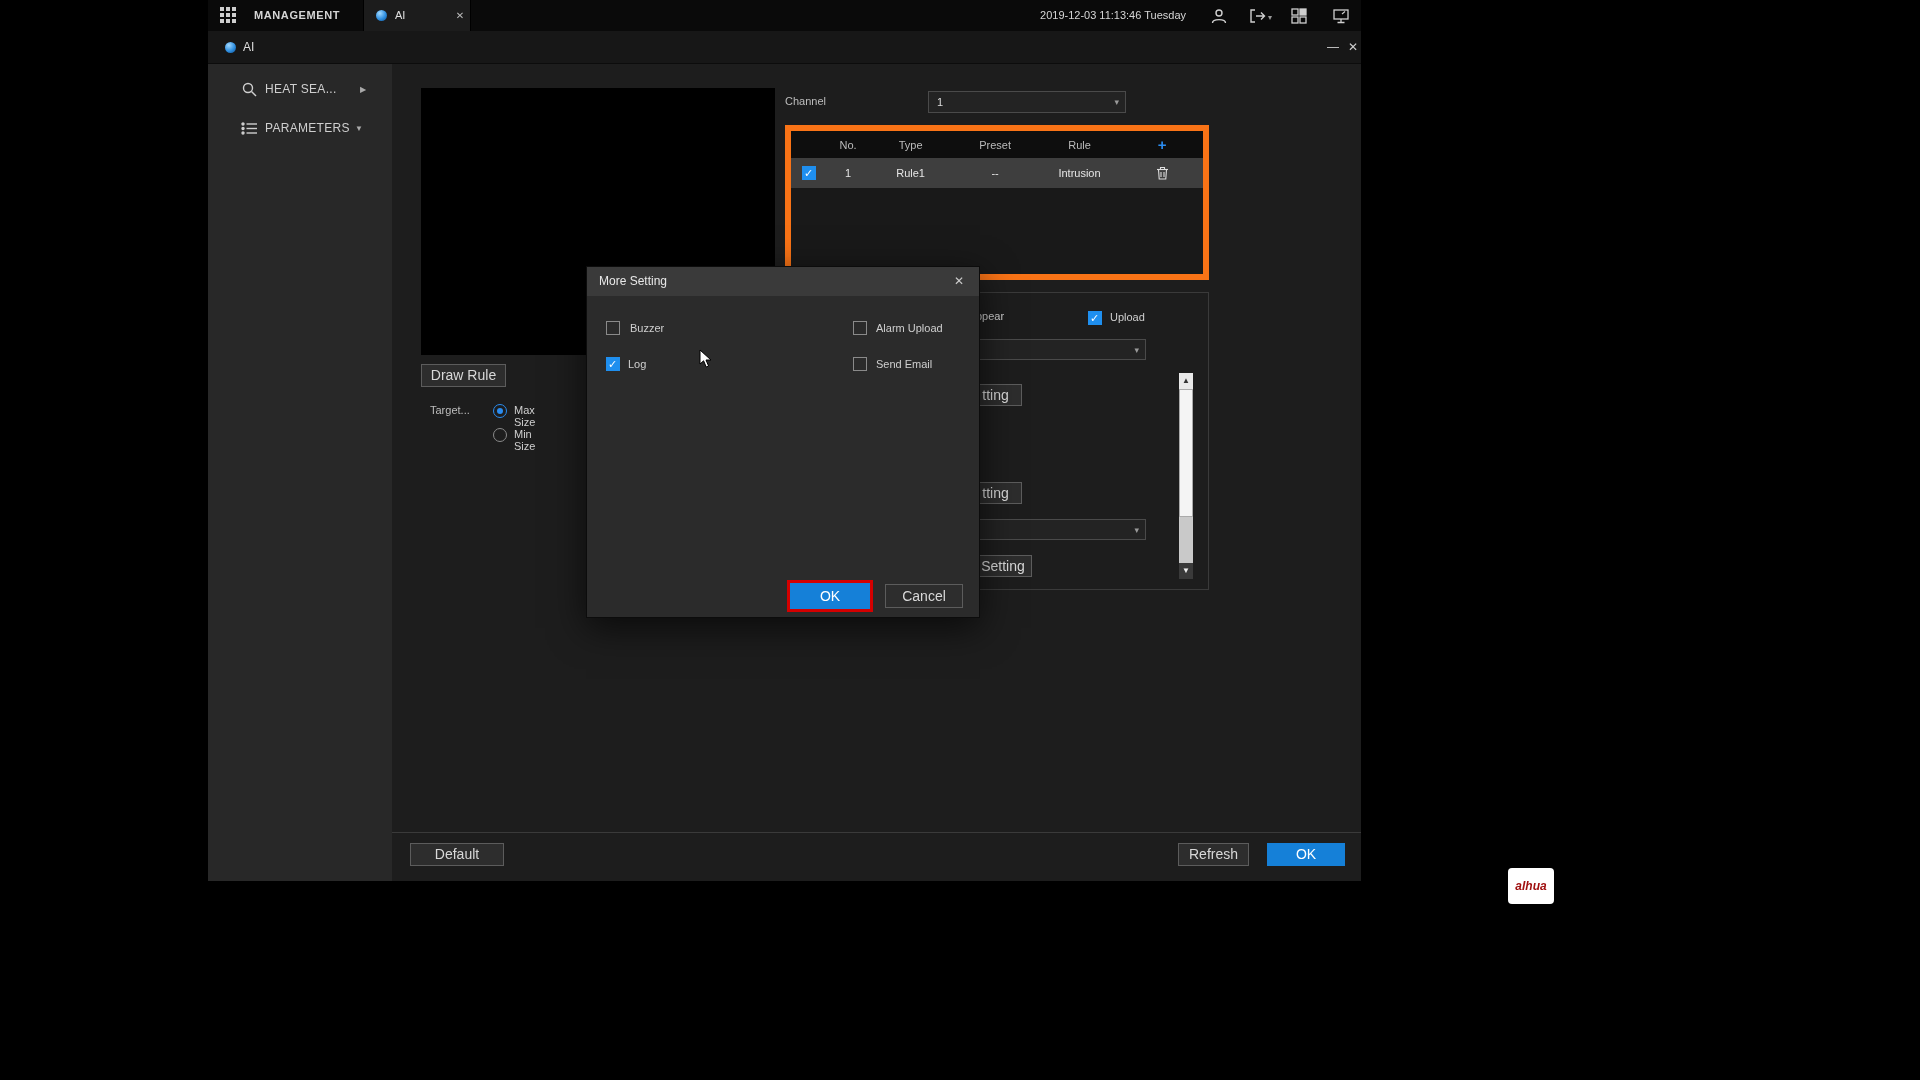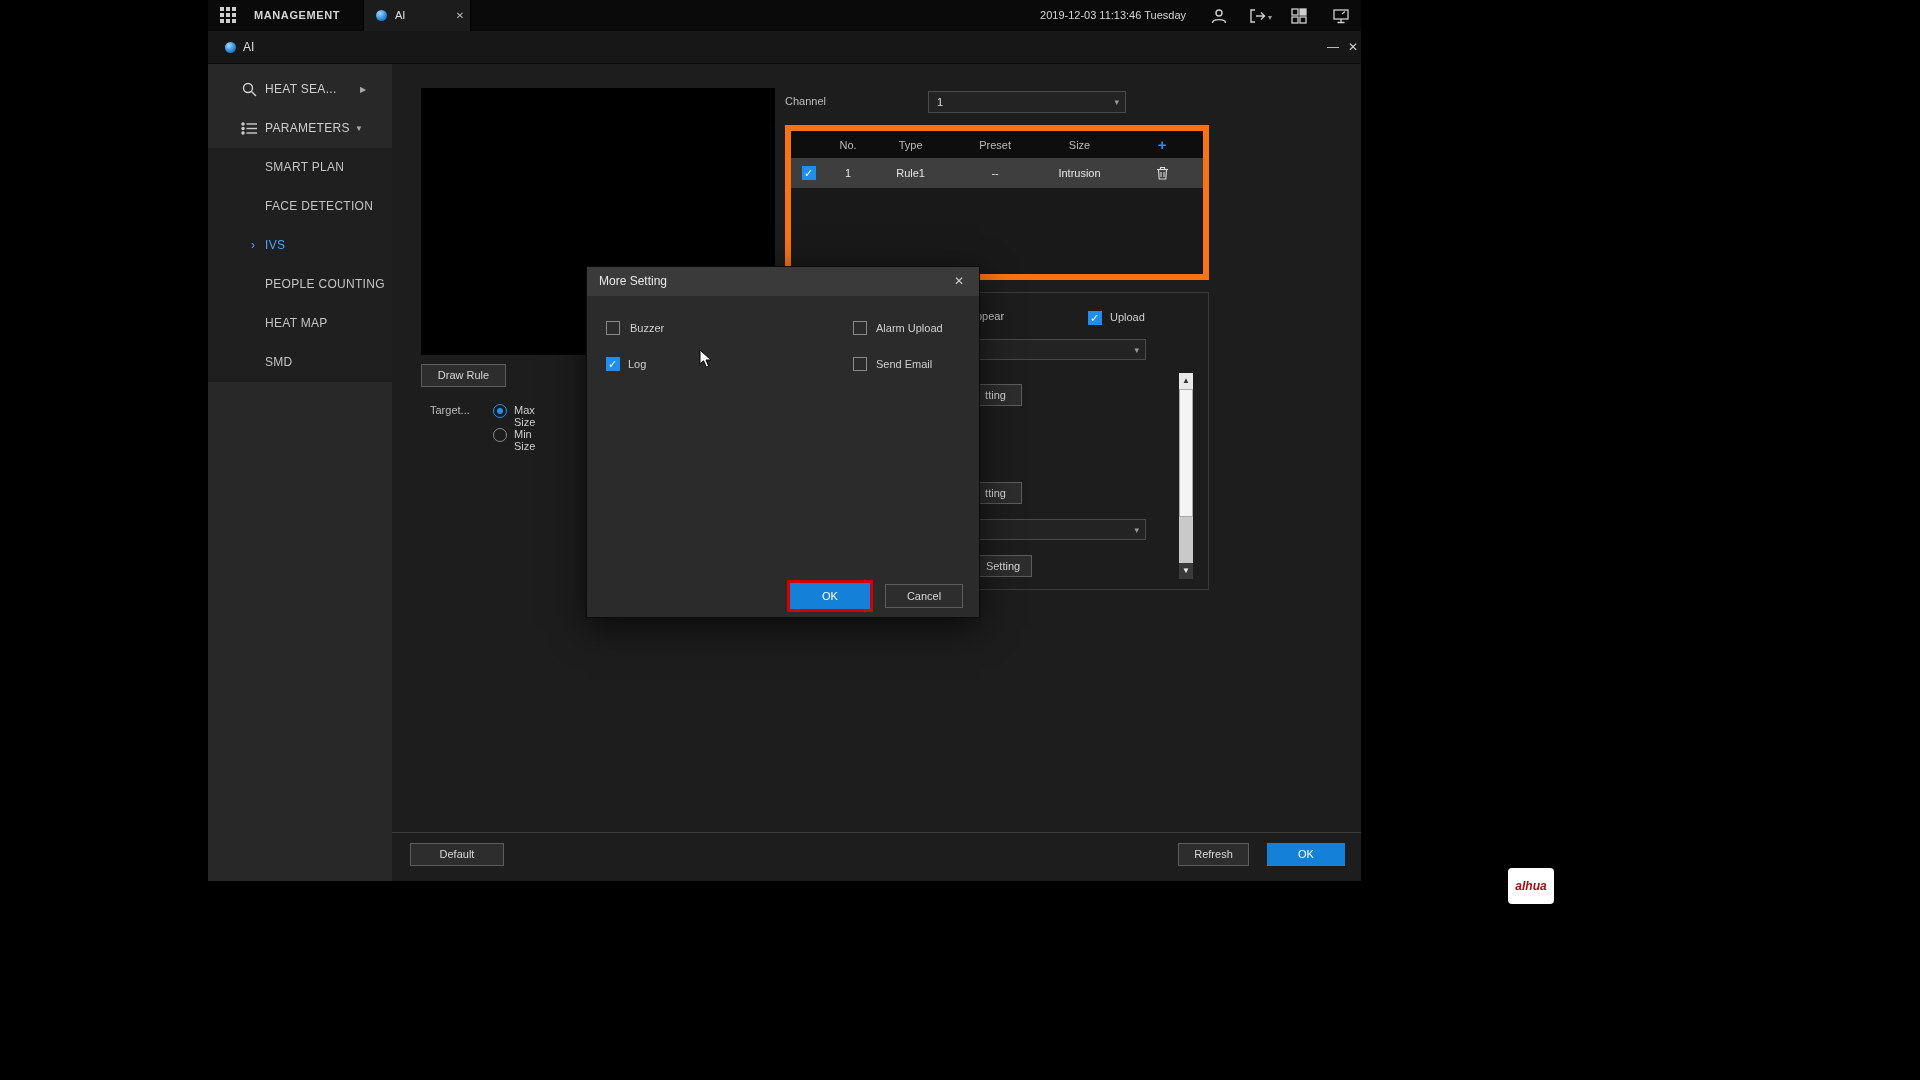--- a/index.html
+++ b/index.html
@@ -37,21 +37,21 @@
   .side-item .s-arrow { position:absolute; left:152px; top:0; line-height:39px; font-size:8px; color:#aaa; }
   .side-item .s-caret-inline { position:absolute; left:147px; top:0; line-height:39px; font-size:8px; color:#aaa; }
   .side-sub { background:#1f1f1f; }
   .side-sub .side-item .s-label { color:#c4c4c4; }
   .side-item.active .s-label { color:#4da6ff; }
   .side-item .s-chevron { position:absolute; left:43px; top:0; line-height:38px; color:#4da6ff; font-size:12px; }
 
   
   .content { position:absolute; left:184px; top:64px; right:0; bottom:0; background:#1d1d1d; }
   .preview { position:absolute; left:29px; top:24px; width:354px; height:267px; background:#000; }
-  .btn { background:#2d2d2d; border:1px solid #5c5c5c; color:#d8d8d8; font-size:11px; text-align:center; cursor:default; font-family:"Liberation Sans",sans-serif; }
+  .btn { background:#2d2d2d; border:1px solid #5c5c5c; color:#d8d8d8; font-size:14px; text-align:center; cursor:default; font-family:"Liberation Sans",sans-serif; }
   .draw-rule { position:absolute; left:29px; top:300px; width:85px; height:23px; line-height:21px; }
   .target-label { position:absolute; left:38px; top:340px; color:#bdbdbd; }
   .radio-row { position:absolute; left:101px; height:16px; }
   .radio-row.max { top:339px; } .radio-row.min { top:363px; }
   .radio { position:absolute; left:0; top:1px; width:14px; height:14px; border:1px solid #8a8a8a; border-radius:50%; background:#1d1d1d; }
   .radio.checked { border-color:#2a8cf0; }
   .radio.checked::after { content:""; position:absolute; left:3px; top:3px; width:6px; height:6px; border-radius:50%; background:#2a8cf0; }
   .radio-label { position:absolute; left:21px; top:1px; color:#cfcfcf; }
 
   .channel-label { position:absolute; left:393px; top:31px; color:#bdbdbd; }
@@ -195,41 +195,20 @@
               <path d="M5.5 4 H16"></path>
             <circle cx="2" cy="8.5" r="1" fill="#cfcfcf"></circle>
               <path d="M5.5 8.5 H16"></path>
             <circle cx="2" cy="13" r="1" fill="#cfcfcf"></circle>
               <path d="M5.5 13 H16"></path>
           </svg>
         </span>
         <span class="s-label">PARAMETERS</span>
         <span class="s-caret-inline">▼</span>
       </div>
-      <div class="side-sub">
-        <div class="side-item">
-          <span class="s-label">SMART PLAN</span>
-        </div>
-        <div class="side-item">
-          <span class="s-label">FACE DETECTION</span>
-        </div>
-        <div class="side-item active">
-          <span class="s-chevron">›</span>
-          <span class="s-label">IVS</span>
-        </div>
-        <div class="side-item">
-          <span class="s-label">PEOPLE COUNTING</span>
-        </div>
-        <div class="side-item">
-          <span class="s-label">HEAT MAP</span>
-        </div>
-        <div class="side-item">
-          <span class="s-label">SMD</span>
-        </div>
-      </div>
     </div>
 
     <div class="content">
       <div class="preview"></div>
       <div class="btn draw-rule">Draw Rule</div>
 
       <span class="target-label">Target...</span>
       <div class="radio-row max">
         <span class="radio checked"></span>
         <span class="radio-label">Max Size</span>
@@ -244,21 +223,21 @@
         <span class="dd-value">1</span>
         <span class="dd-arrow">▾</span>
       </div>
 
       <div class="rule-table">
         <div class="t-header">
           <span class="c-chk"></span>
           <span class="c-no">No.</span>
           <span class="c-name">Type</span>
           <span class="c-preset">Preset</span>
-          <span class="c-type">Size</span>
+          <span class="c-type">Rule</span>
           <span class="c-act">+</span>
         </div>
         <div class="t-row">
           <span class="c-chk"><span class="checkbox checked"></span></span>
           <span class="c-no">1</span>
           <span class="c-name">Rule1</span>
           <span class="c-preset">--</span>
           <span class="c-type">Intrusion</span>
           <span class="c-act"><span class="trash-icon">
             <svg width="13" height="14" viewBox="0 0 13 14" fill="none" stroke="#ddd" stroke-width="1.1">

